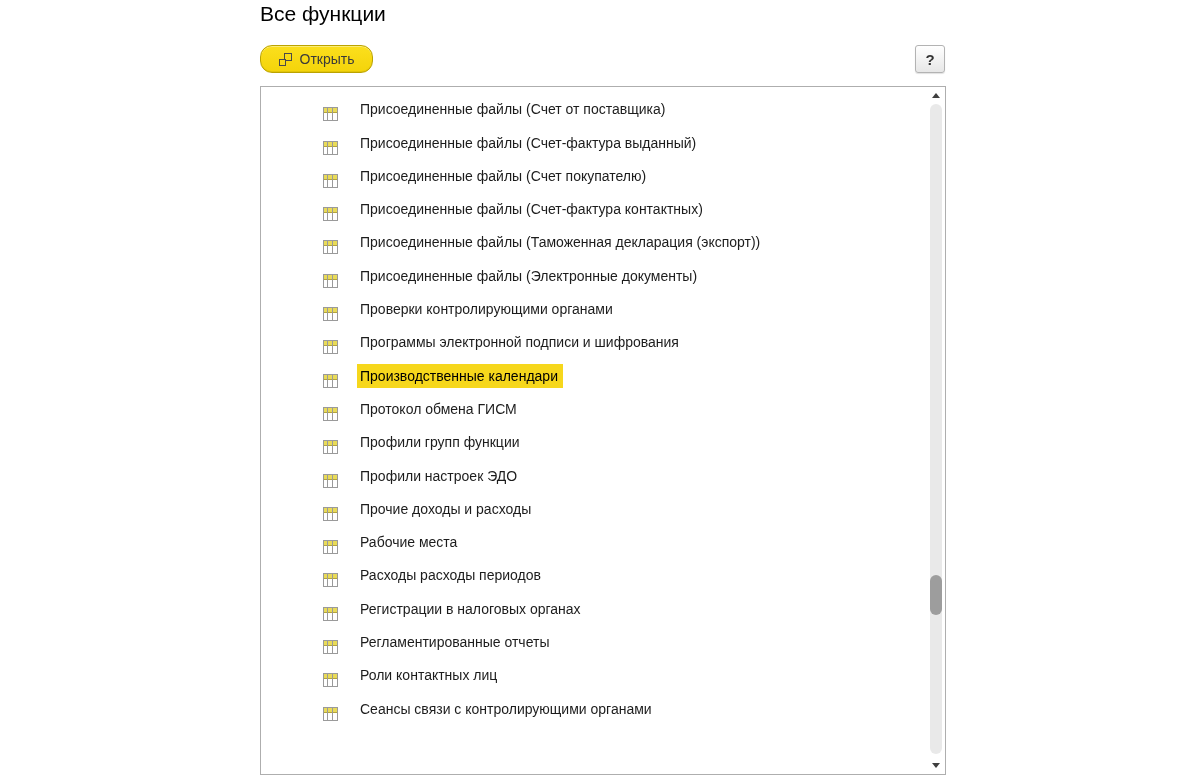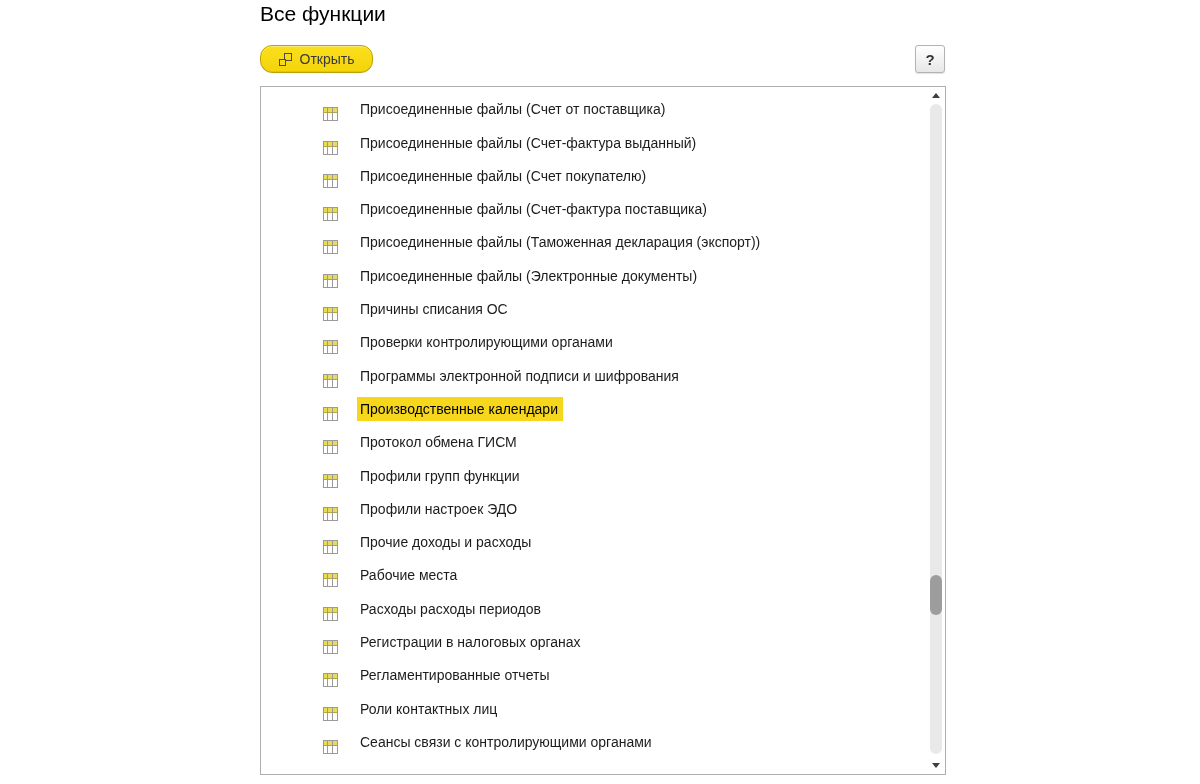--- a/index.html
+++ b/index.html
@@ -181,38 +181,34 @@
     <span class="row-label">Присоединенные файлы (Счет-фактура выданный)</span>
   </li>
 
   <li>
     <span class="tbl-icon"></span>
     <span class="row-label">Присоединенные файлы (Счет покупателю)</span>
   </li>
 
   <li>
     <span class="tbl-icon"></span>
-    <span class="row-label">Присоединенные файлы (Счет-фактура поставщика)</span>
+    <span class="row-label">Присоединенные файлы (Счет-фактура контактных)</span>
   </li>
 
   <li>
     <span class="tbl-icon"></span>
     <span class="row-label">Присоединенные файлы (Таможенная декларация (экспорт))</span>
   </li>
 
 
   <li>
     <span class="tbl-icon"></span>
     <span class="row-label">Присоединенные файлы (Электронные документы)</span>
   </li>
 
-  <li>
-    <span class="tbl-icon"></span>
-    <span class="row-label">Причины списания ОС</span>
-  </li>
 
   <li>
     <span class="tbl-icon"></span>
     <span class="row-label">Проверки контролирующими органами</span>
   </li>
 
   <li>
     <span class="tbl-icon"></span>
     <span class="row-label">Программы электронной подписи и шифрования</span>
   </li>

